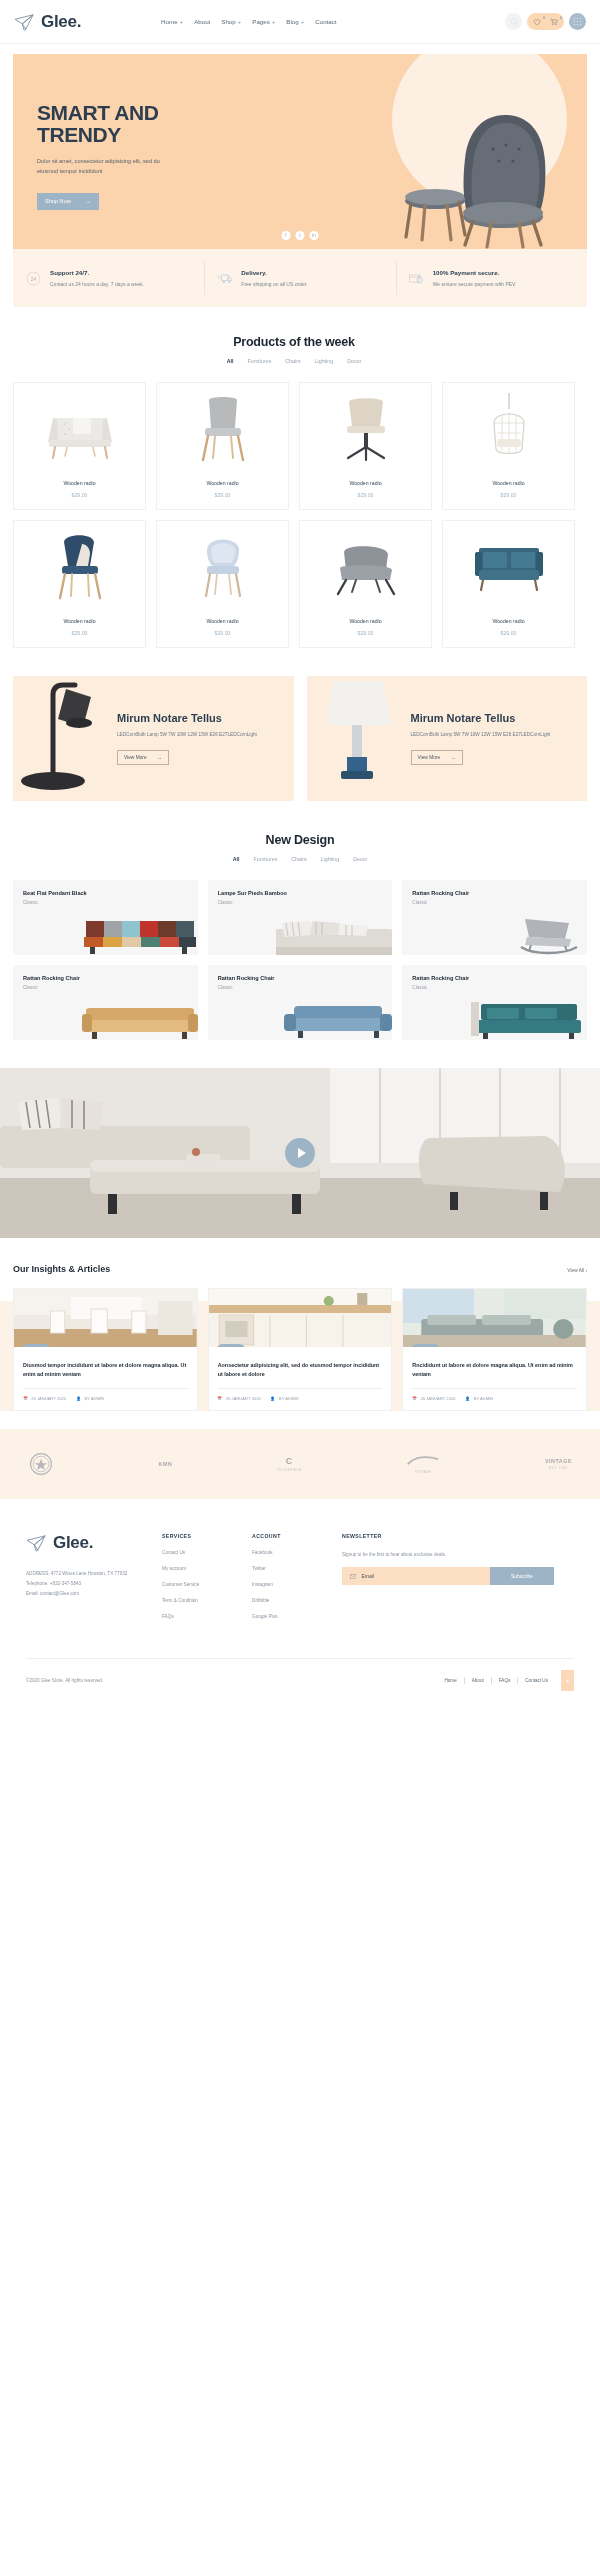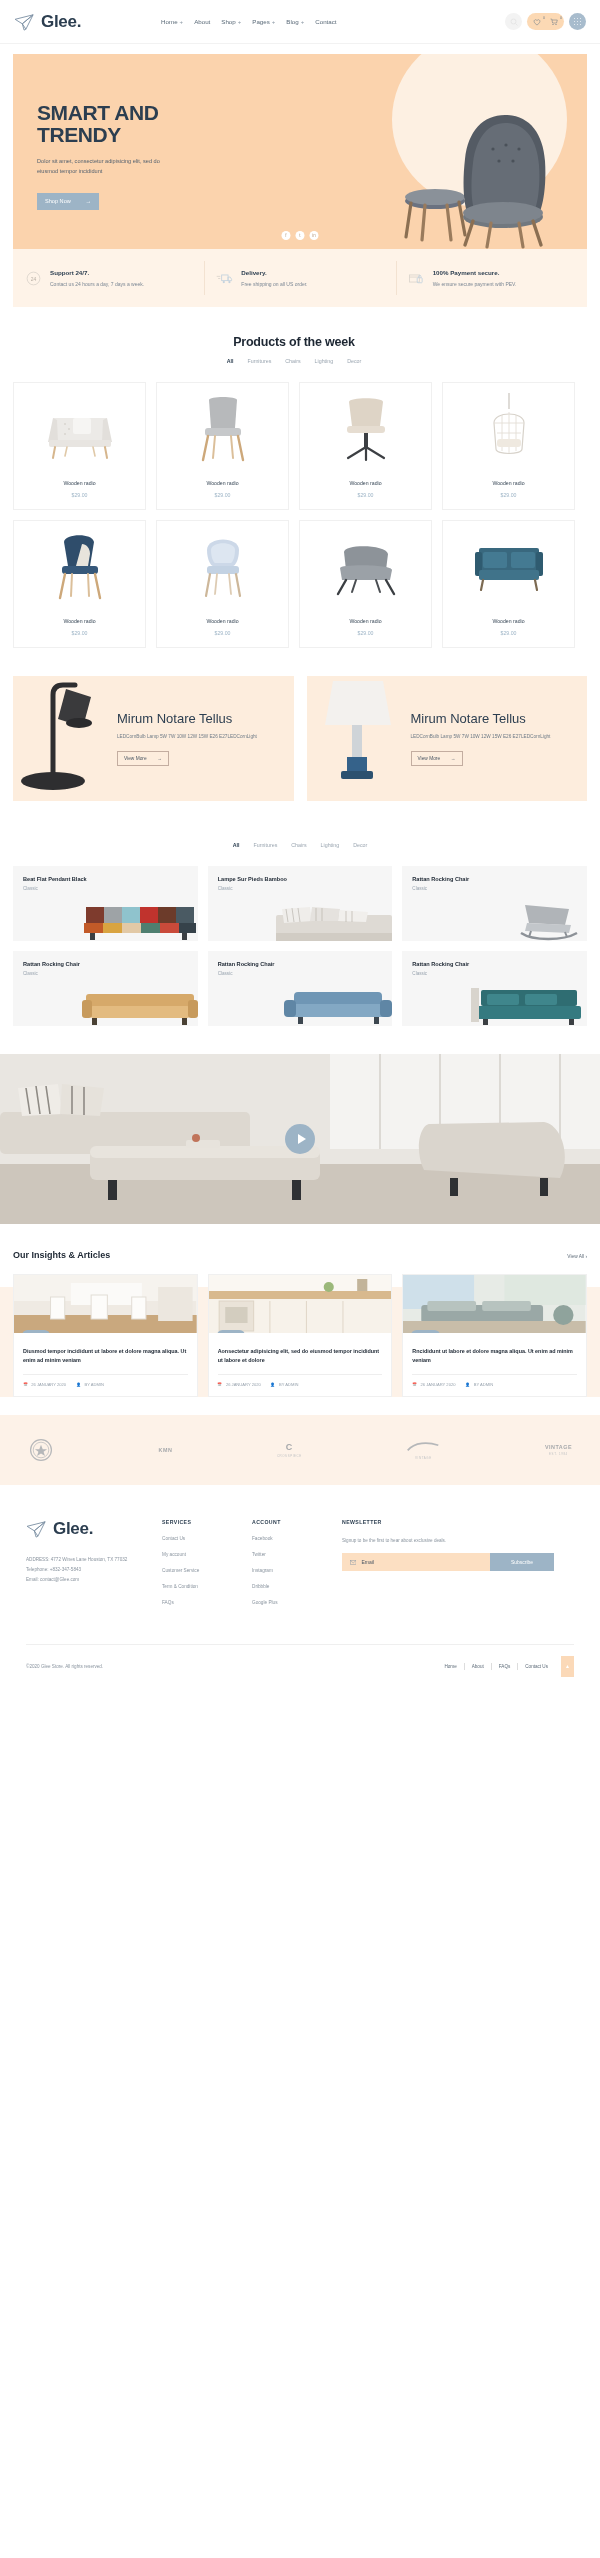--- a/index.html
+++ b/index.html
@@ -148,21 +148,21 @@
   .banners {
     display: grid; grid-template-columns: 1fr 1fr; gap: 13px;
     padding: 28px 13px 0 13px;
   }
   .banner {
     background: #fdeddd; height: 125px; position: relative;
     display: flex; align-items: center;
   }
   .banner-img { position: absolute; left: 4px; bottom: 6px; }
   .banner-body { margin-left: 104px; padding-right: 8px; }
-  .banner-title { font-size: 13px; font-weight: normal; color: #2c3e50; }
+  .banner-title { font-size: 11px; font-weight: bold; color: #2c3e50; }
   .banner-desc { font-size: 4.7px; color: #6d7a86; line-height: 1.95; margin-top: 6px; }
   .banner-btn {
     margin-top: 10px; width: 52px; height: 15px; background: transparent;
     border: 1px solid #c3ada0; color: #4a5663; font-size: 4.8px; cursor: pointer;
     display: flex; align-items: center; justify-content: space-between; padding: 0 6px;
   }
 
   
   .newdesign { padding: 32px 13px 0 13px; }
   .nd-grid {
@@ -596,20 +596,21 @@
         <div class="banner-desc">LEDCornBulb Lamp 5W 7W 10W 12W 15W E26 E27LEDCornLight</div>
         <button class="banner-btn">
           <span>View More</span>
           <span>→</span>
         </button>
       </div>
     </div>
   </div>
 
   <div class="newdesign">
+    <div class="sec-title">New Design</div>
     <div class="tabs">
       <span class="active">All</span>
       <span>Furnitures</span>
       <span>Chairs</span>
       <span>Lighting</span>
       <span>Decor</span>
     </div>
 
     <div class="nd-grid">
       <div class="nd-card">

